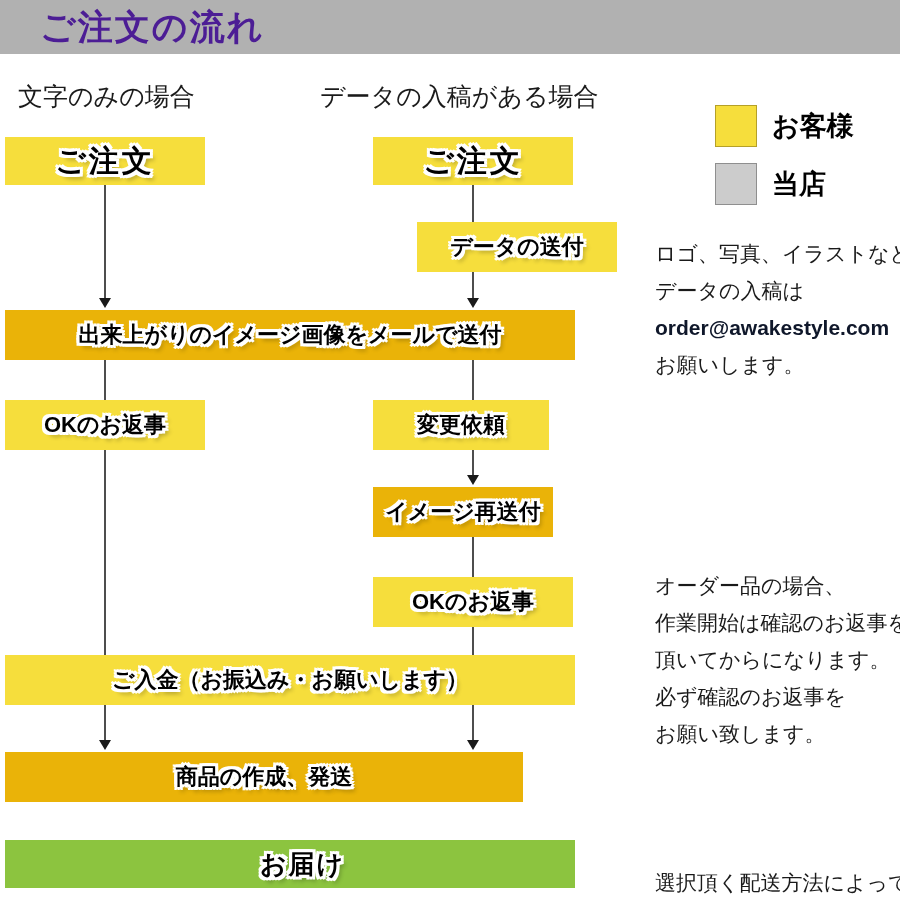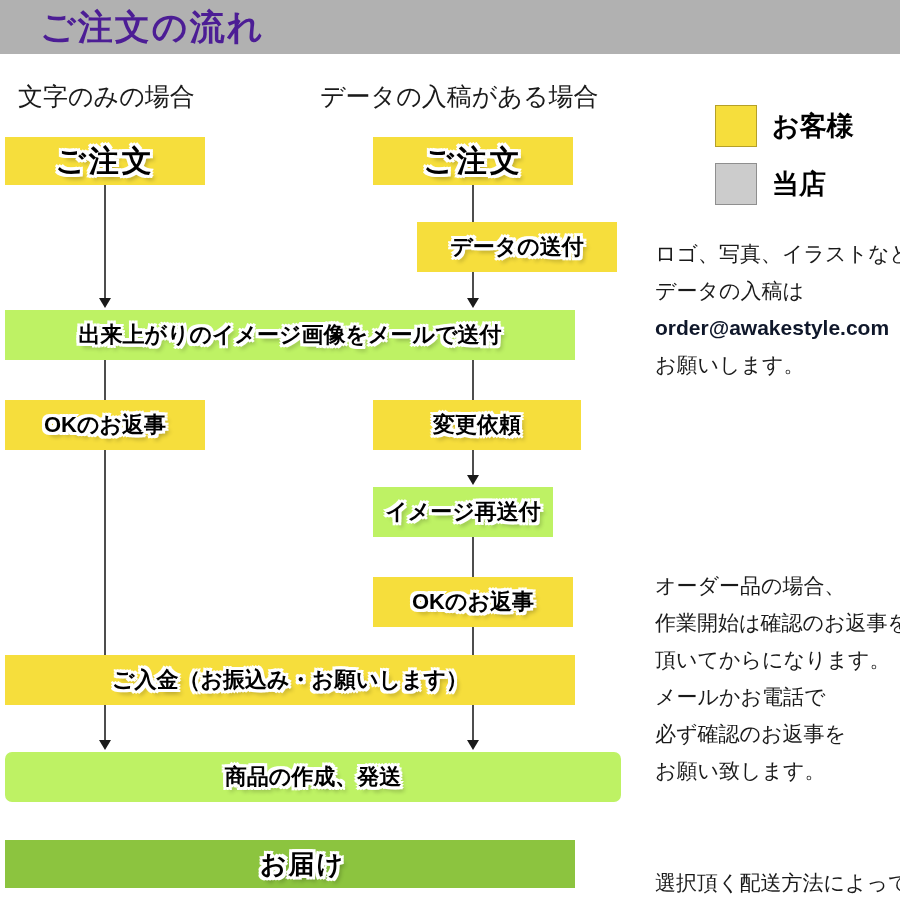--- a/index.html
+++ b/index.html
@@ -12,21 +12,21 @@
     display:flex;align-items:center;padding-left:40px;box-sizing:border-box;
   }
   .header .title{font-size:35px;font-weight:bold;color:#4c1d95;letter-spacing:2px;}
   .col-label{position:absolute;top:80px;font-size:25px;color:#1a1a1a;white-space:nowrap;}
   
   .box{
     position:absolute;display:flex;align-items:center;justify-content:center;
     box-sizing:border-box;
   }
   .box.yellow{background:#f6de3c;}
-  .box.gray{background:#bef264;}
+  .box.gray{background:#eab308;}
   .box.green{background:#8cc43f;}
   .box-label{
     font-weight:bold;font-size:22px;color:#000;white-space:nowrap;
     --o:#ffffff;
     text-shadow:
       -3px -3px 0 var(--o), 0 -3px 0 var(--o), 3px -3px 0 var(--o),
       -3px 0 0 var(--o), 3px 0 0 var(--o),
       -3px 3px 0 var(--o), 0 3px 0 var(--o), 3px 3px 0 var(--o),
       -2px -2px 0 var(--o), 2px -2px 0 var(--o), -2px 2px 0 var(--o), 2px 2px 0 var(--o),
       4px 5px 4px rgba(0,0,0,0.30);
@@ -83,33 +83,33 @@
   </div>
   <div class="box yellow" style="left:373px;top:222px;width:200px;height:50px;margin-left:44px;">
     <span class="box-label">データの送付</span>
   </div>
   <div class="box gray" style="left:5px;top:310px;width:570px;height:50px;">
     <span class="box-label">出来上がりのイメージ画像をメールで送付</span>
   </div>
   <div class="box yellow" style="left:5px;top:400px;width:200px;height:50px;">
     <span class="box-label">OKのお返事</span>
   </div>
-  <div class="box yellow" style="left:373px;top:400px;width:208px;height:50px;text-align:center;">
+  <div class="box yellow" style="left:373px;top:400px;width:176px;height:50px;text-align:center;">
     <span class="box-label">変更依頼</span>
   </div>
   <div class="box gray" style="left:373px;top:487px;width:180px;height:50px;">
     <span class="box-label">イメージ再送付</span>
   </div>
   <div class="box yellow" style="left:373px;top:577px;width:200px;height:50px;">
     <span class="box-label">OKのお返事</span>
   </div>
   <div class="box yellow" style="left:5px;top:655px;width:570px;height:50px;">
     <span class="box-label">ご入金（お振込み・お願いします）</span>
   </div>
-  <div class="box gray" style="left:5px;top:752px;width:616px;height:50px;border-radius:7px;">
+  <div class="box gray" style="left:5px;top:752px;width:518px;height:50px;">
     <span class="box-label">商品の作成、発送</span>
   </div>
   <div class="box green" style="left:5px;top:840px;width:570px;height:48px;">
     <span class="box-label md">お届け</span>
   </div>
 
   <div class="vline" style="left:104px;top:185px;height:113px;"></div>
   <div class="ahead" style="left:99px;top:298px;"></div>
 
   <div class="vline" style="left:472px;top:185px;height:37px;"></div>
@@ -138,21 +138,20 @@
     <div class="nowrap">ロゴ、写真、イラストなど</div>
     <div class="nowrap">データの入稿は</div>
     <div class="nowrap email">order@awakestyle.com</div>
     <div class="nowrap">お願いします。</div>
   </div>
 
   <div class="note" style="top:567px;">
     <div class="nowrap">オーダー品の場合、</div>
     <div class="nowrap">作業開始は確認のお返事を</div>
     <div class="nowrap">頂いてからになります。</div>
-    <div class="nowrap">メールかお電話で</div>
     <div class="nowrap">必ず確認のお返事を</div>
     <div class="nowrap">お願い致します。</div>
   </div>
 
   <div class="note" style="top:820px;margin-top:44px;">
     <div class="nowrap">選択頂く配送方法によって</div>
     <div class="nowrap">お届け時期が異なります。</div>
   </div>
 
 </div>

